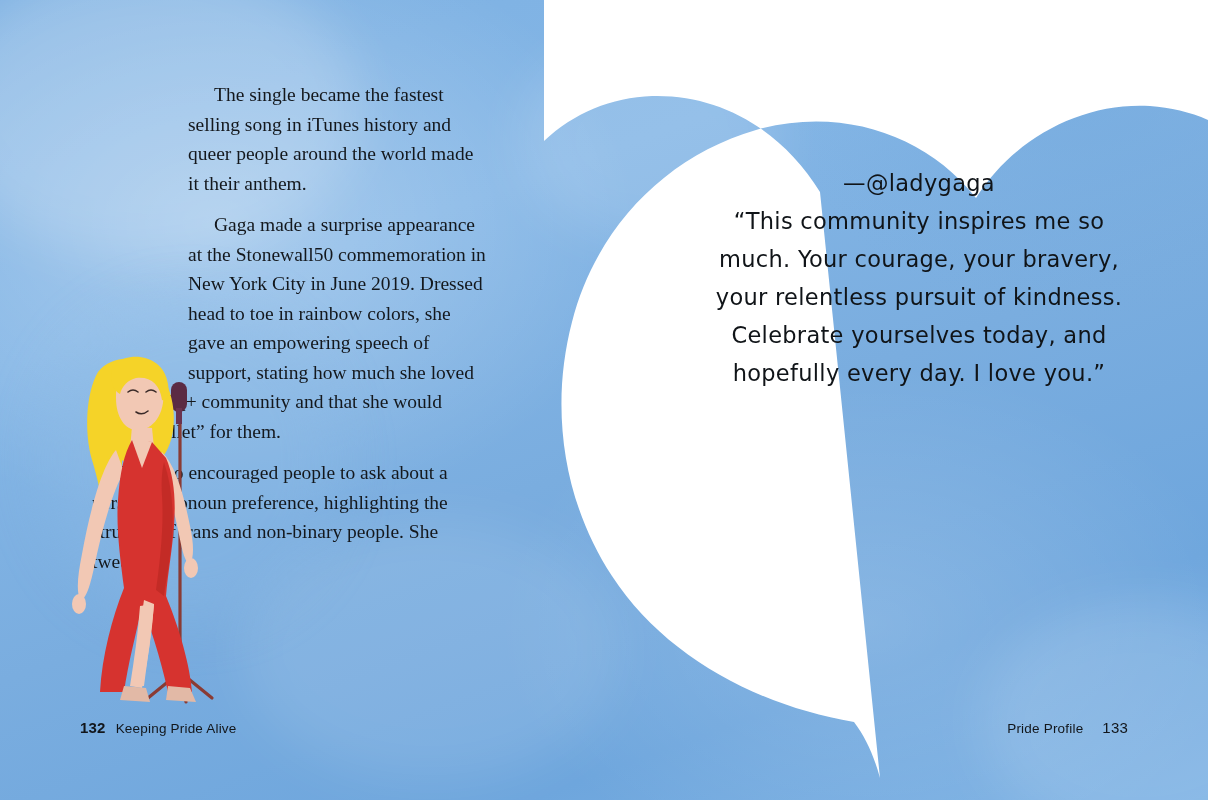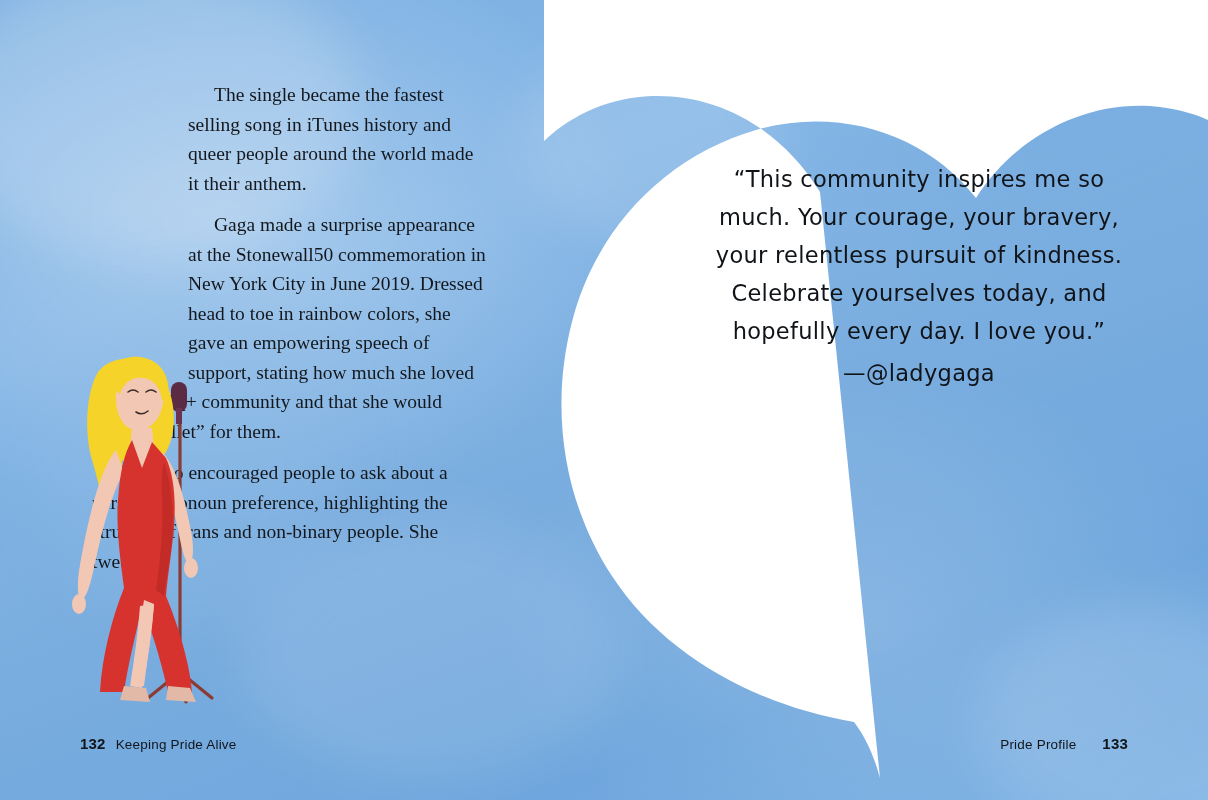--- a/index.html
+++ b/index.html
@@ -70,30 +70,30 @@
   #illustration {
     position: absolute;
     left: 40px;
     top: 300px;
     width: 240px;
     height: 410px;
   }
 
   .folio {
     position: absolute;
-    bottom: 48px;
+    bottom: 64px;
     font-family: "Liberation Sans", sans-serif;
     font-size: 13.5px;
     color: #12161b;
     letter-spacing: 0.2px;
   }
   #folio-left { left: 80px; }
   #folio-left .num { font-weight: bold; font-size: 15px; margin-right: 10px; }
   #folio-right { right: 80px; }
-  #folio-right .num { font-weight: bold; font-size: 15px; margin-left: 26px; }
+  #folio-right .num { font-weight: normal; font-size: 15px; margin-left: 19px; }
 
   
   #right-page {
     position: absolute;
     left: 604px; top: 0;
     width: 604px; height: 800px;
   }
   #heart-wrap {
     position: absolute;
     left: -60px;
@@ -224,21 +224,21 @@
         C306 178 338 206 356 244
         C384 196 432 166 490 162
         C566 158 634 206 660 278
         L660 -20 L0 -20 L0 300
         C18 222 72 166 142 154
         C204 144 268 172 300 226
         Z" opacity="0"></path>
     </svg>
 
     <div id="quote-block">
+      <p id="quote-attrib">—@ladygaga</p>
       <p id="quote-text">“This community inspires me so much. Your courage, your bravery, your relentless pursuit of kindness. Celebrate yourselves today, and hopefully every day. I love you.”</p>
-      <p id="quote-attrib">—@ladygaga</p>
     </div>
 
     <div class="folio" id="folio-right">
       <span>Pride Profile</span><span class="num">133</span>
     </div>
   </div>
 </div>
 
 </body></html>

